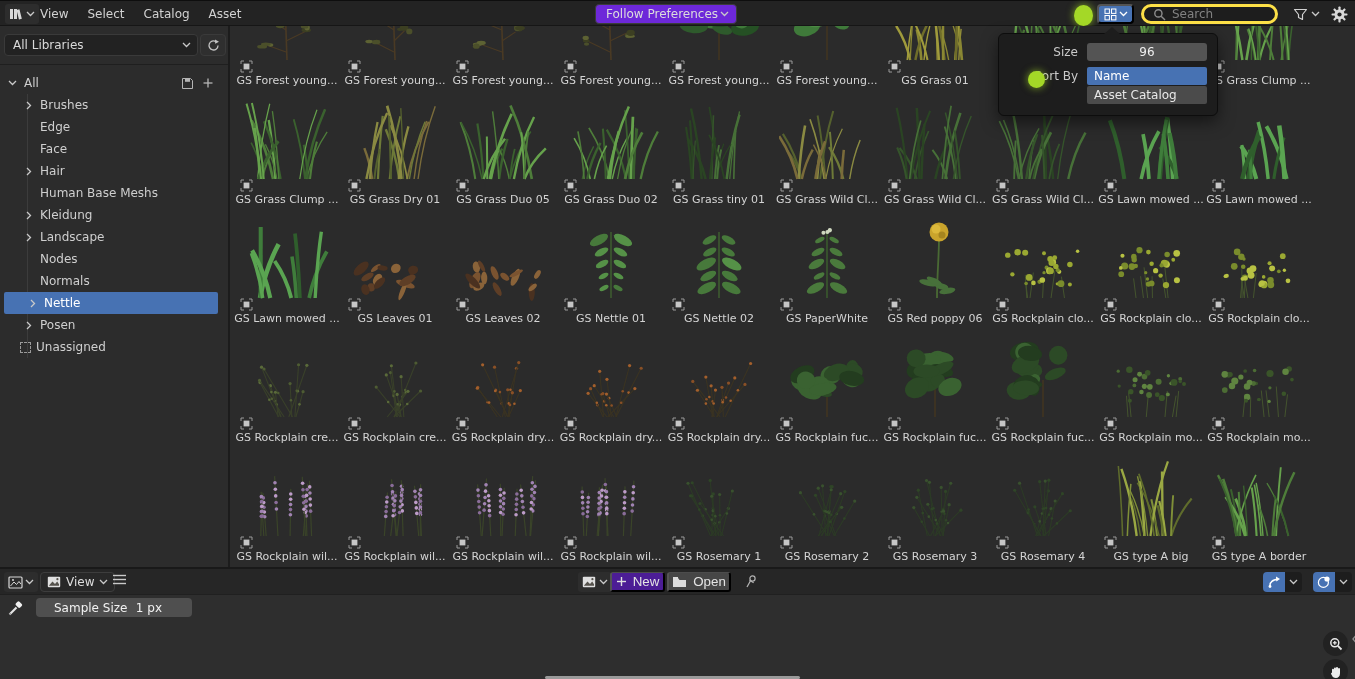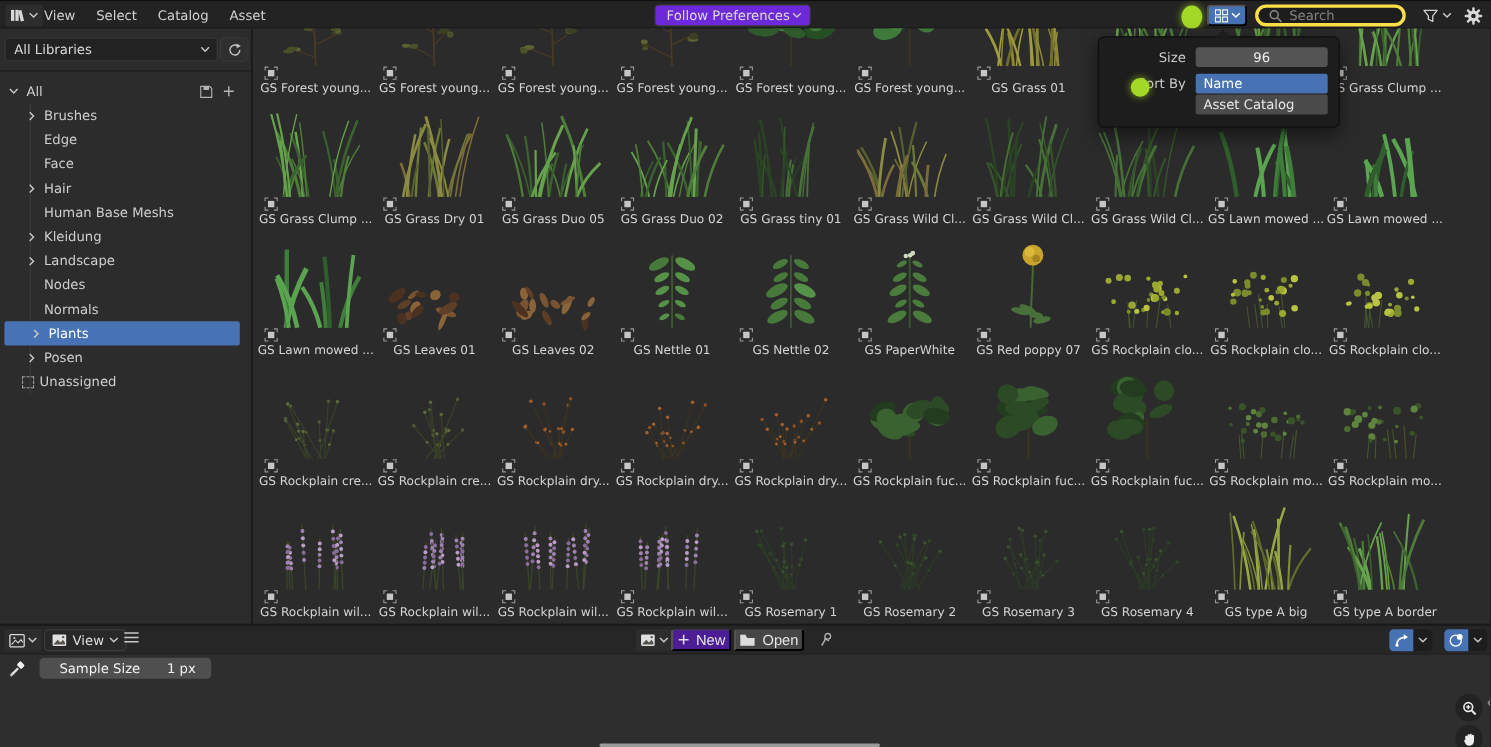--- a/index.html
+++ b/index.html
@@ -90,21 +90,21 @@
   .pin{position:absolute;left:745px;top:5px;}
   .tgl{position:absolute;top:3px;height:20px;display:flex;}
   .tgl .t-ic{width:22px;height:20px;background:#4772b3;border-radius:4px 0 0 4px;
           display:flex;align-items:center;justify-content:center;}
   .tgl .t-ch{width:17px;height:20px;background:#1d1d1d;border-radius:0 4px 4px 0;
           display:flex;align-items:center;justify-content:center;}
   .tgl1{left:1263px;} .tgl2{left:1313px;}
   .b-tools{position:absolute;left:0;top:26px;width:100%;height:26px;}
   .dropper{position:absolute;left:8px;top:4px;}
   .slider{position:absolute;left:36px;top:3px;width:156px;height:19px;background:#4f4f4f;border-radius:4px;
-          display:flex;align-items:center;justify-content:space-between;padding:0 14px 0 18px;color:#f2f2f2;}
+          display:flex;align-items:center;justify-content:space-between;padding:0 30px 0 18px;color:#f2f2f2;}
   .b-canvas{position:absolute;left:0;top:52px;width:100%;height:60px;overflow:hidden;}
   .gizmo{position:absolute;width:25px;height:25px;border-radius:50%;background:rgba(32,32,32,.85);
           display:flex;align-items:center;justify-content:center;}
   .gz-zoom{left:1323px;top:10px;} .gz-hand{left:1323px;top:38px;}
   .edge-chev{position:absolute;right:-3px;top:12px;}
   .hscroll{position:absolute;left:545px;top:55px;width:255px;height:3px;background:#9a9a9a;border-radius:2px;}
 </style>
 </head>
 <body>
 
@@ -290,21 +290,21 @@
           <div class="tree-item" style="padding-left: 22px;">
     <span class="chev"></span>
     <span class="ti-label">Normals</span>
   </div>
           <div class="tree-item sel" style="padding-left: 22px;">
     <span class="chev">
               <svg width="6" height="9" viewBox="0 0 6 9" fill="none" xmlns="http://www.w3.org/2000/svg">
                 <polyline points="1,1 4.5,4.5 1,8" stroke="#c9c9c9" stroke-width="1.3"></polyline>
               </svg>
             </span>
-    <span class="ti-label">Plants</span>
+    <span class="ti-label">Nettle</span>
   </div>
           <div class="tree-item" style="padding-left: 22px;">
     <span class="chev">
               <svg width="6" height="9" viewBox="0 0 6 9" fill="none" xmlns="http://www.w3.org/2000/svg">
                 <polyline points="1,1 4.5,4.5 1,8" stroke="#c9c9c9" stroke-width="1.3"></polyline>
               </svg>
             </span>
     <span class="ti-label">Posen</span>
   </div>
           <div class="tree-item" style="padding-left: 18px;">
@@ -1064,21 +1064,21 @@
               <circle cx="49" cy="23" r="4.5" fill="#dcb93c"></circle>
               <circle cx="55" cy="29" r="3.5" fill="#a5851f"></circle>
             </svg>
           </span>
     <span class="badge">
             <svg width="13" height="13" viewBox="0 0 13 13" fill="none" xmlns="http://www.w3.org/2000/svg">
               <path d="M1 4 V1 H4 M9 1 H12 V4 M12 9 V12 H9 M4 12 H1 V9" stroke="#9b9b9b"></path>
               <rect x="3.6" y="3.6" width="5.8" height="5.8" fill="#c6c6c6"></rect>
             </svg>
           </span>
-    <div class="a-label">GS Red poppy 07</div>
+    <div class="a-label">GS Red poppy 06</div>
   </div>
         <div class="cell" style="left: 759px; top: 180px;">
     <span class="thumb">
             <svg width="96" height="96" viewBox="0 0 96 96" fill="none" xmlns="http://www.w3.org/2000/svg">
               <line x1="31.816122131336535" y1="92" x2="30.325359470362475" y2="68.90991939180992" stroke="#44542e" stroke-width="1"></line>
               <line x1="34.99014775780502" y1="92" x2="38.334914247661324" y2="66.54449065287807" stroke="#44542e" stroke-width="1"></line>
               <line x1="69.48310424083988" y1="92" x2="66.41638649740088" y2="70.6404112887757" stroke="#44542e" stroke-width="1"></line>
               <line x1="32.665447024938395" y1="92" x2="30.40375390201982" y2="74.48190582659184" stroke="#44542e" stroke-width="1"></line>
               <line x1="47.59391610864267" y1="92" x2="48.586492959683056" y2="71.69837894230074" stroke="#44542e" stroke-width="1"></line>
               <line x1="56.04489746133093" y1="92" x2="59.84370211690836" y2="64.7059617935242" stroke="#44542e" stroke-width="1"></line>

